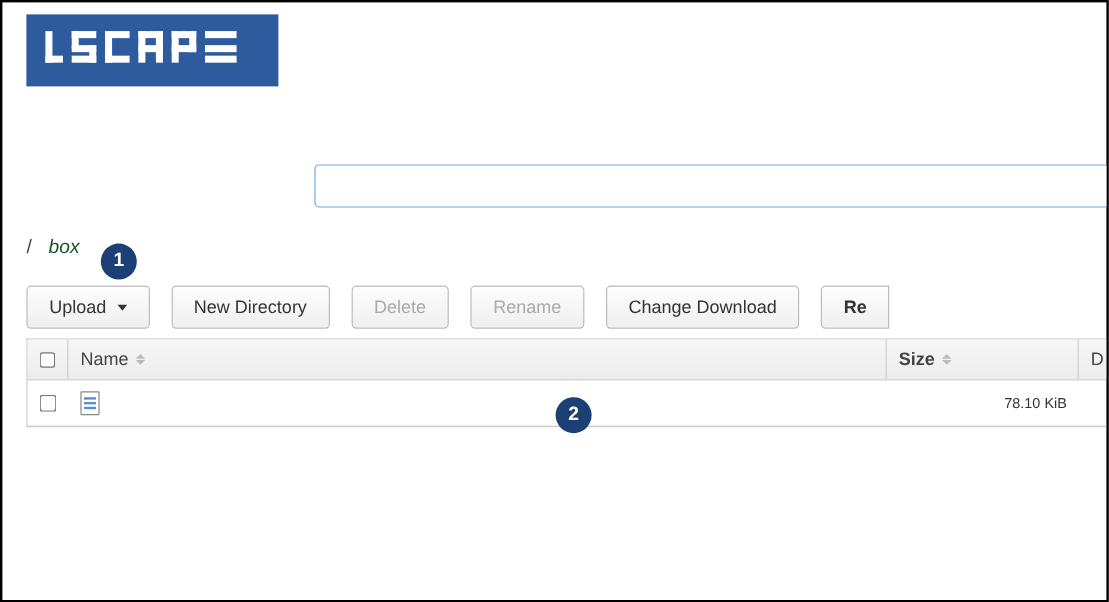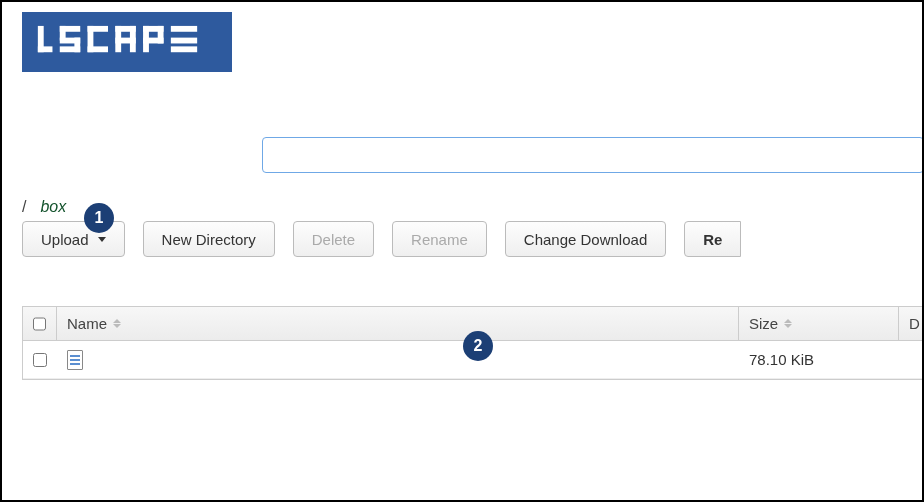--- a/index.html
+++ b/index.html
@@ -46,21 +46,21 @@
       font-size: 16px;
       color: #555;
       display: flex;
       align-items: center;
       gap: 6px;
     }
     .breadcrumb .root { color: #444; }
     .breadcrumb .seg { margin-left: 8px; color: #14532d; font-style: italic; }
     .toolbar {
       position: absolute;
-      top: 219px;
+      top: 236px;
       left: 20px;
       right: 0;
       display: flex;
       gap: 18px;
       align-items: center;
     }
     .btn {
       height: 36px;
       padding: 0 18px;
       border: 1px solid #bbb;
@@ -78,21 +78,21 @@
     .btn.cut { border-top-right-radius: 0; border-bottom-right-radius: 0; font-weight: bold; }
     .caret {
       width: 0; height: 0;
       border-left: 4px solid transparent;
       border-right: 4px solid transparent;
       border-top: 5px solid #333;
       margin-left: 3px;
     }
     .table {
       position: absolute;
-      top: 304px;
+      top: 280px;
       left: 20px;
       right: 0;
       border: 1px solid #ccc;
       border-right: none;
     }
     .thead {
       display: flex;
       background: linear-gradient(#f7f7f7, #ececec);
       border-bottom: 1px solid #ccc;
       height: 34px;
@@ -103,42 +103,42 @@
       padding: 0 10px;
       display: flex;
       align-items: center;
       gap: 4px;
       font-size: 15px;
       color: #444;
       height: 100%;
     }
     .th.chk { width: 34px; justify-content: center; }
     .th.name { flex: 0 0 682px; }
-    .th.size { flex: 0 0 160px; }
+    .th.size { flex: 0 0 160px; font-weight: bold; }
     .th.date { flex: 1; }
     .sort-arrows {
       display: inline-flex; flex-direction: column; line-height: 0; gap: 1px; margin-left: 2px;
     }
     .sort-arrows span {
       width: 0; height: 0;
       border-left: 4px solid transparent;
       border-right: 4px solid transparent;
     }
     .sort-arrows .up { border-bottom: 4px solid #bbb; }
     .sort-arrows .dn { border-top: 4px solid #bbb; }
     .trow {
       display: flex;
       align-items: center;
       height: 38px;
       border-bottom: 1px solid #eee;
     }
     .td { padding: 0 10px; display: flex; align-items: center; gap: 8px; }
     .td.chk { width: 34px; justify-content: center; }
     .td.name { flex: 0 0 682px; font-size: 15px; color: #333; }
-    .td.size { flex: 0 0 160px; justify-content: flex-start; font-size: 15px; color: #333; }
+    .td.size { flex: 0 0 160px; justify-content: flex-end; font-size: 12px; color: #333; }
     .td.date { flex: 1; }
     input[type=checkbox] {
       width: 14px; height: 14px;
     }
     .file-icon {
       width: 16px; height: 20px;
       border: 1px solid #888;
       background: #fff;
       position: relative;
       border-radius: 1px;

